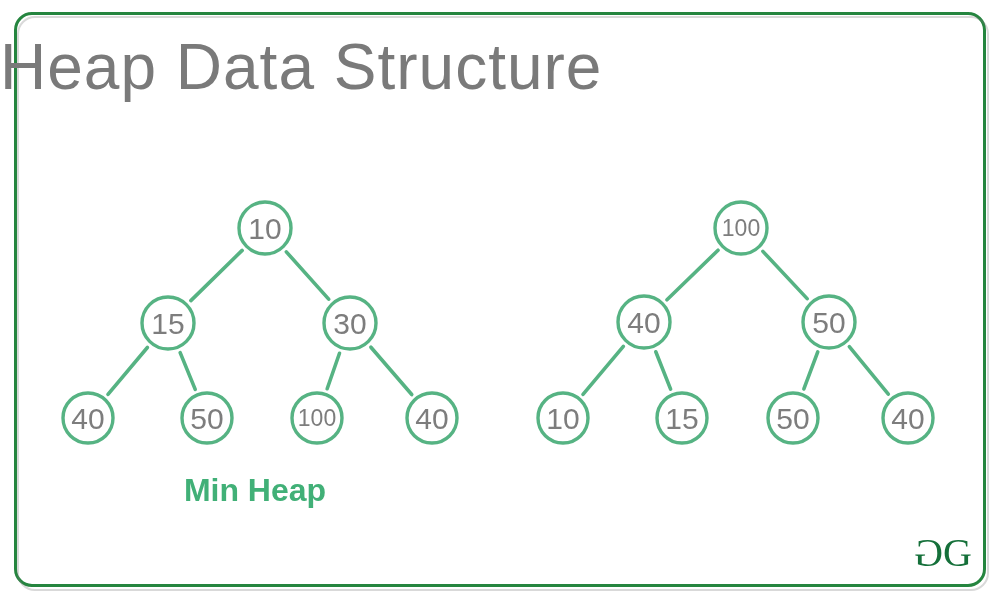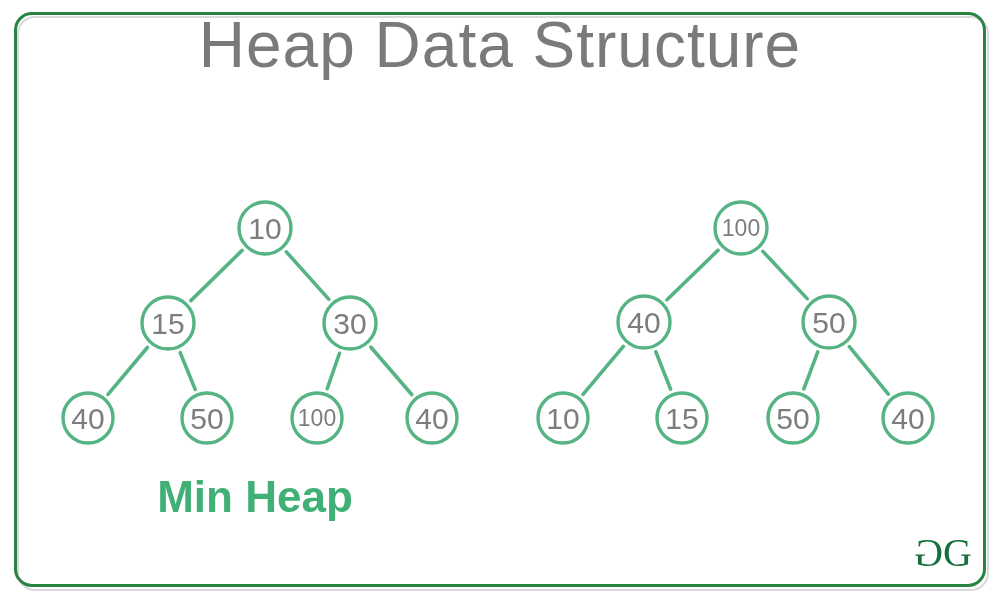--- a/index.html
+++ b/index.html
@@ -31,40 +31,40 @@
     content: "";
     position: absolute;
     inset: -3px;
     border: 2px solid rgba(120,120,120,0.28);
     border-radius: 18px;
     transform: translate(3px, 4px);
     z-index: -1;
   }
   .page-title {
     position: absolute;
-    top: 8px;
+    top: 30px;
     left: 0;
     width: 1000px;
-    text-align: center;
+    text-align: left;
     font-size: 64px;
     font-weight: 300;
     letter-spacing: 1px;
     color: #7a7a7a;
     z-index: 2;
   }
   .tree-svg {
     position: absolute;
     z-index: 2;
   }
   #tree-0 { left: 30px;  top: 180px; }
   #tree-1 { left: 510px; top: 180px; }
   .tree-caption {
     position: absolute;
     top: 472px;
-    font-size: 44px;
+    font-size: 32px;
     font-weight: 700;
     color: #41b077;
     text-align: center;
     z-index: 2;
   }
   #caption-0 { left: 40px;  width: 430px; }
   #caption-1 { left: 520px; width: 440px; }
   .logo {
     position: absolute;
     right: 30px;

